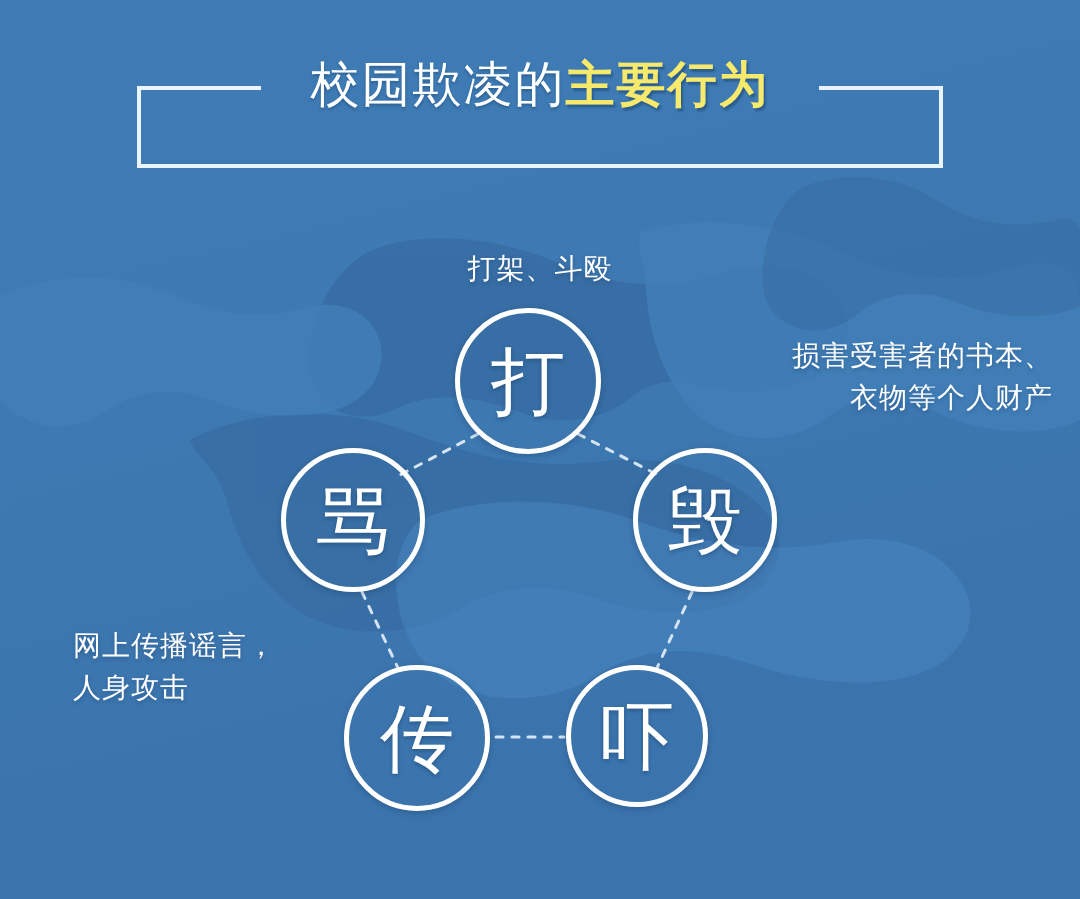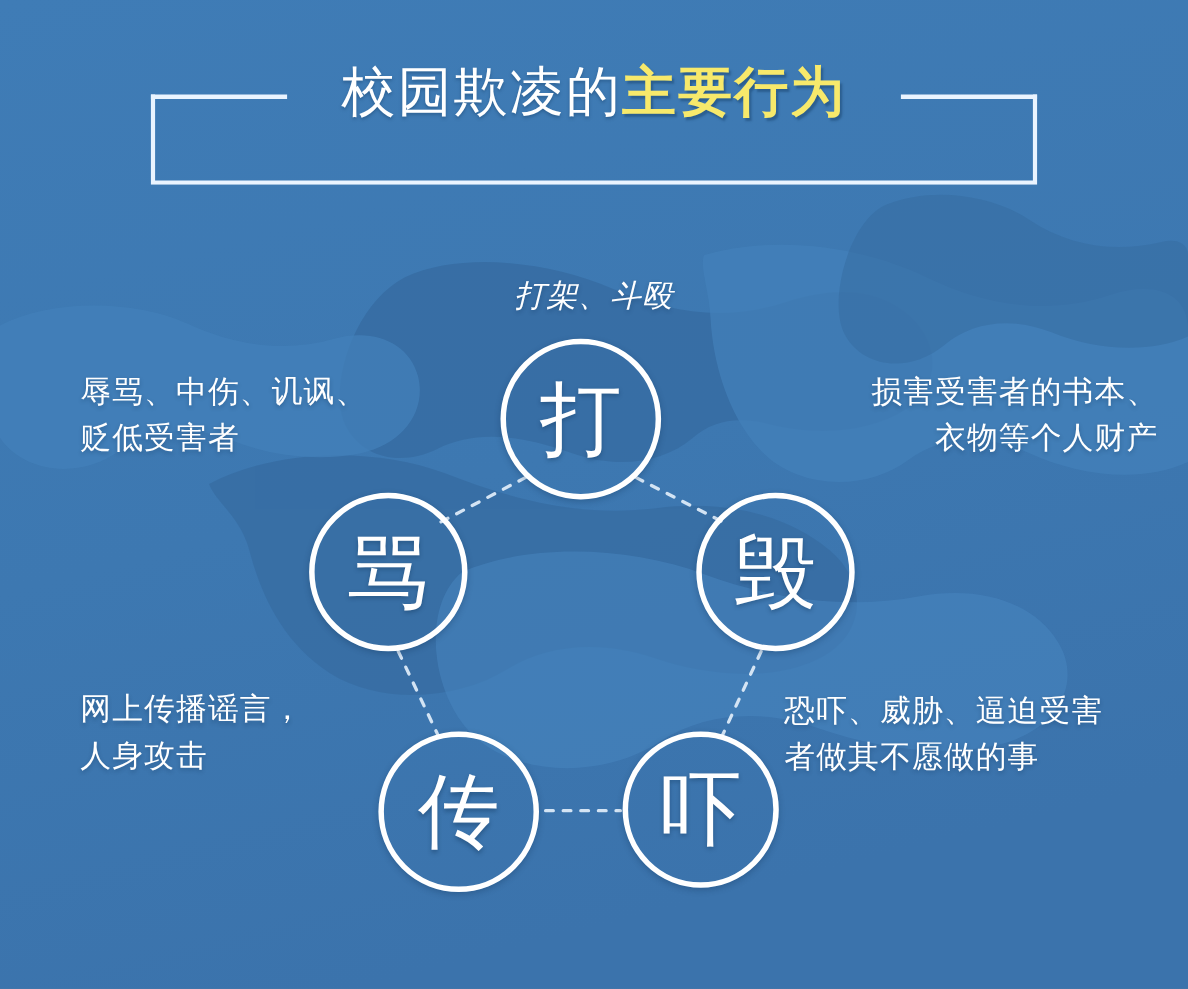--- a/index.html
+++ b/index.html
@@ -117,21 +117,20 @@
     line-height: 42px;
     letter-spacing: 1px;
     text-shadow: 0 2px 4px rgba(10,40,72,.30);
     white-space: pre-line;
   }
   #cap-top {
     left: 0px;
     top: 248px;
     width: 1080px;
     text-align: center;
-    font-style: italic;
   }
   #cap-left-top   { left: 73px;  top: 335px;  width: 330px; text-align: left; }
   #cap-right-top  { left: 713px; top: 335px;  width: 340px; text-align: right; }
   #cap-left-bot   { left: 73px;  top: 625px;  width: 320px; text-align: left; font-family: Liberation Serif, serif; }
   #cap-right-bot  { left: 713px; top: 625px;  width: 345px; text-align: left; }
 </style>
 </head>
 <body>
 
 <div id="poster">
@@ -227,23 +226,19 @@
       <span class="glyph">毁</span>
     </div>
     <div class="node" id="node-chu">
       <span class="glyph">传</span>
     </div>
     <div class="node" id="node-xia">
       <span class="glyph">吓</span>
     </div>
 
     <div class="caption" id="cap-top">打架、斗殴</div>
-    <div class="caption" id="cap-left-top">辱骂、中伤、讥讽、
-贬低受害者</div>
     <div class="caption" id="cap-right-top">损害受害者的书本、
 衣物等个人财产</div>
     <div class="caption" id="cap-left-bot">网上传播谣言，
 人身攻击</div>
-    <div class="caption" id="cap-right-bot">恐吓、威胁、逼迫受害
-者做其不愿做的事</div>
   </div>
 
 </div>
 
 </body></html>

